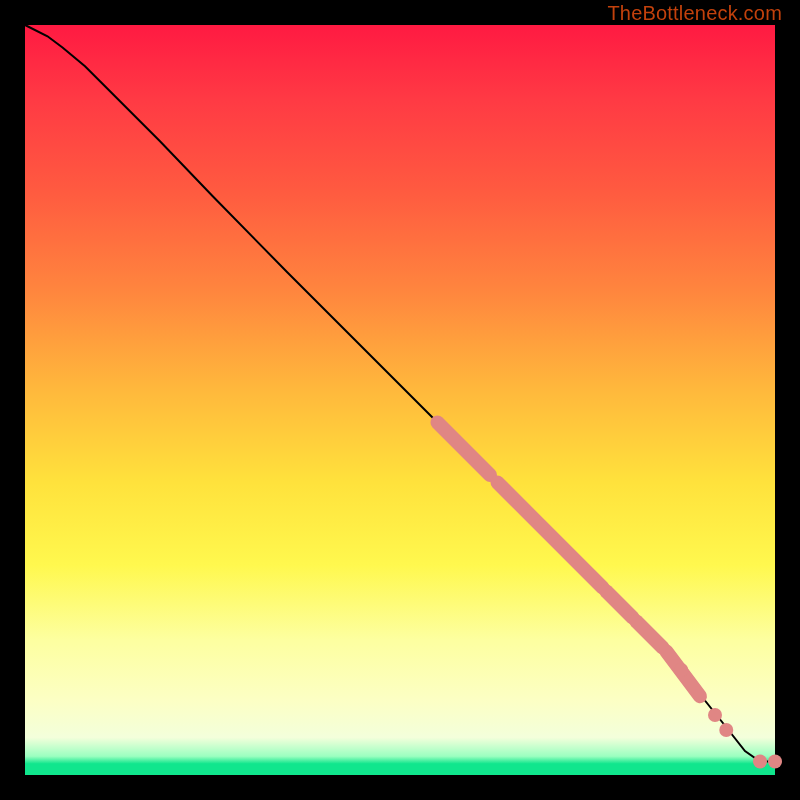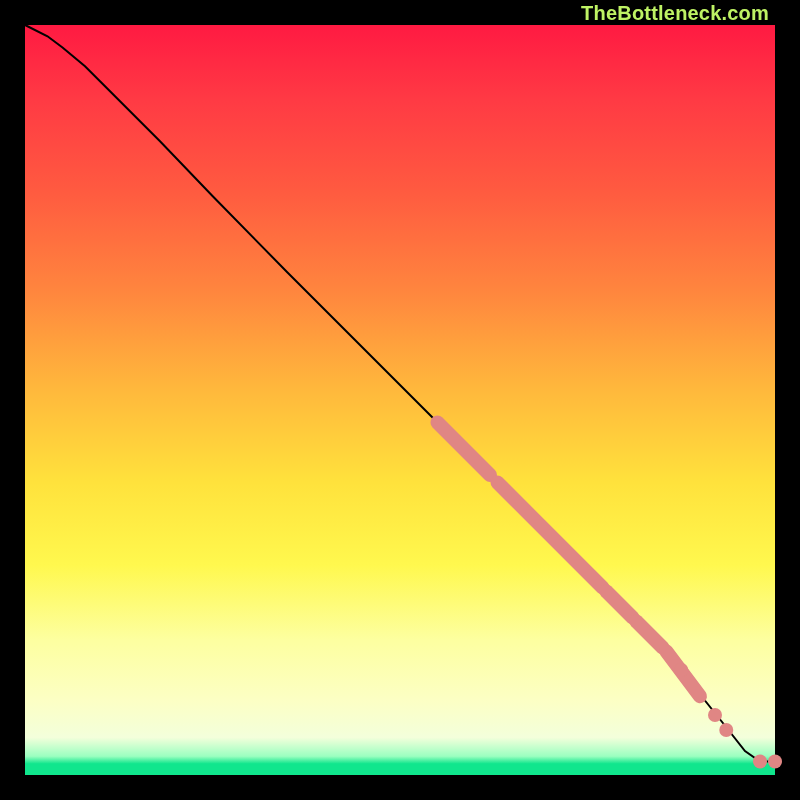--- a/index.html
+++ b/index.html
@@ -35,24 +35,24 @@
       #fcffc4 90%,
       #f3ffdb 95%,
       #9bffc0 97.5%,
       #10e68d 98.5%,
       #10e68d 100%
     );
   }
   .watermark {
     position: absolute;
     top: 2px;
-    right: 31px;
+    right: 18px;
     font-size: 20px;
-    font-weight: 700;
-    color: #bef264;
+    font-weight: 400;
+    color: #c2410c;
     letter-spacing: 0.2px;
   }
   svg.overlay {
     position: absolute;
     left: 25px;
     top: 25px;
     width: 750px;
     height: 750px;
     overflow: visible;
   }

